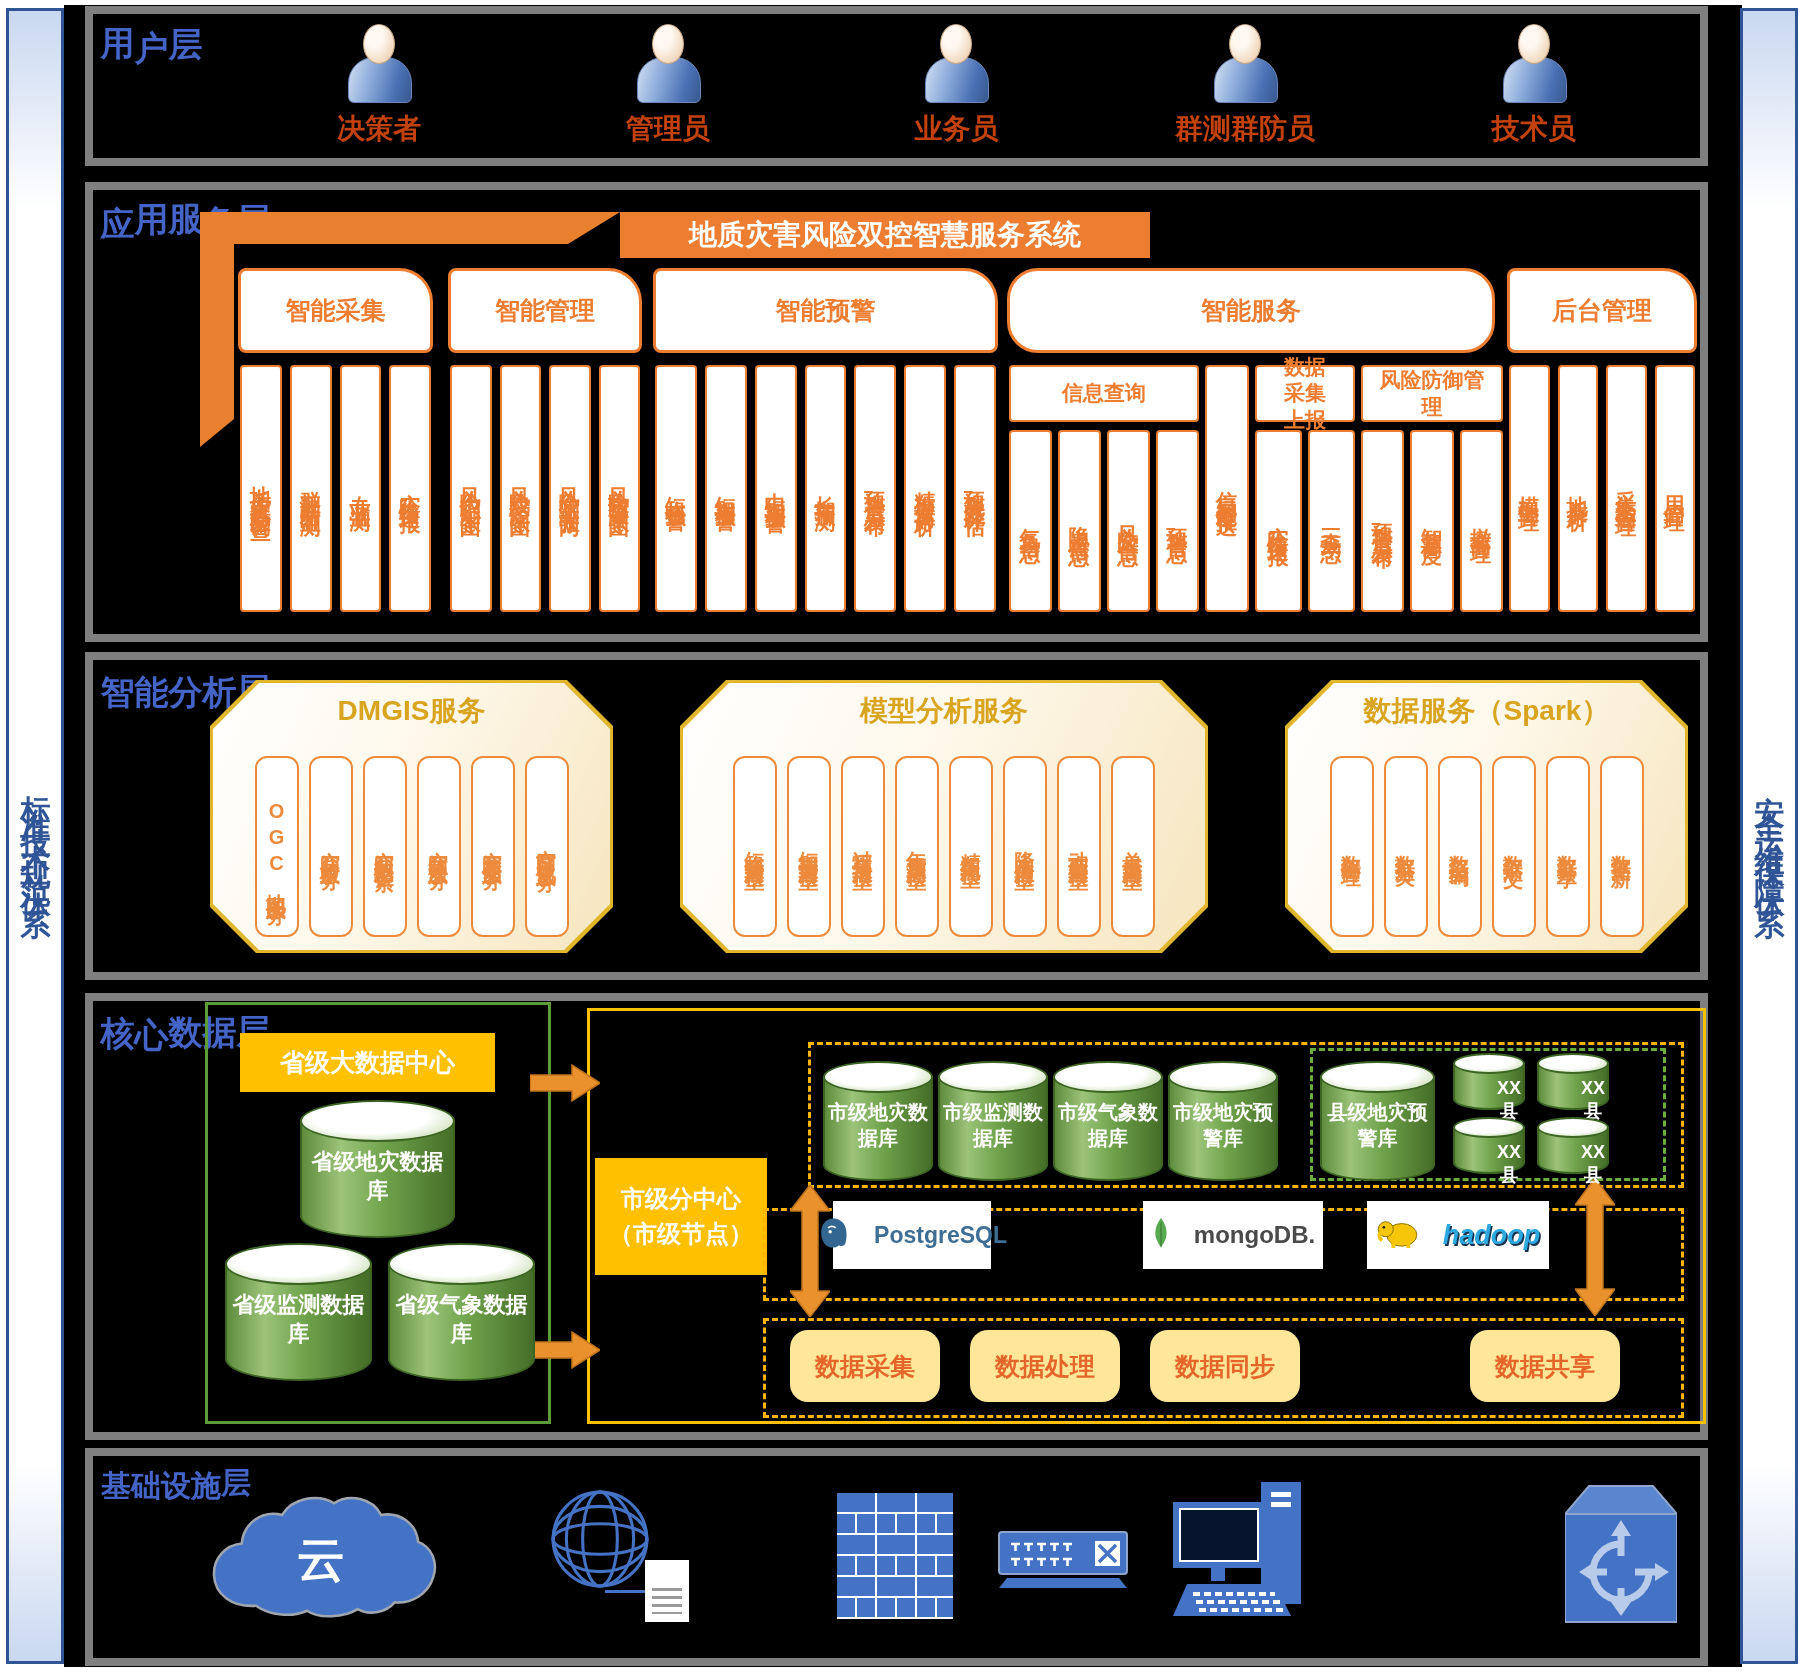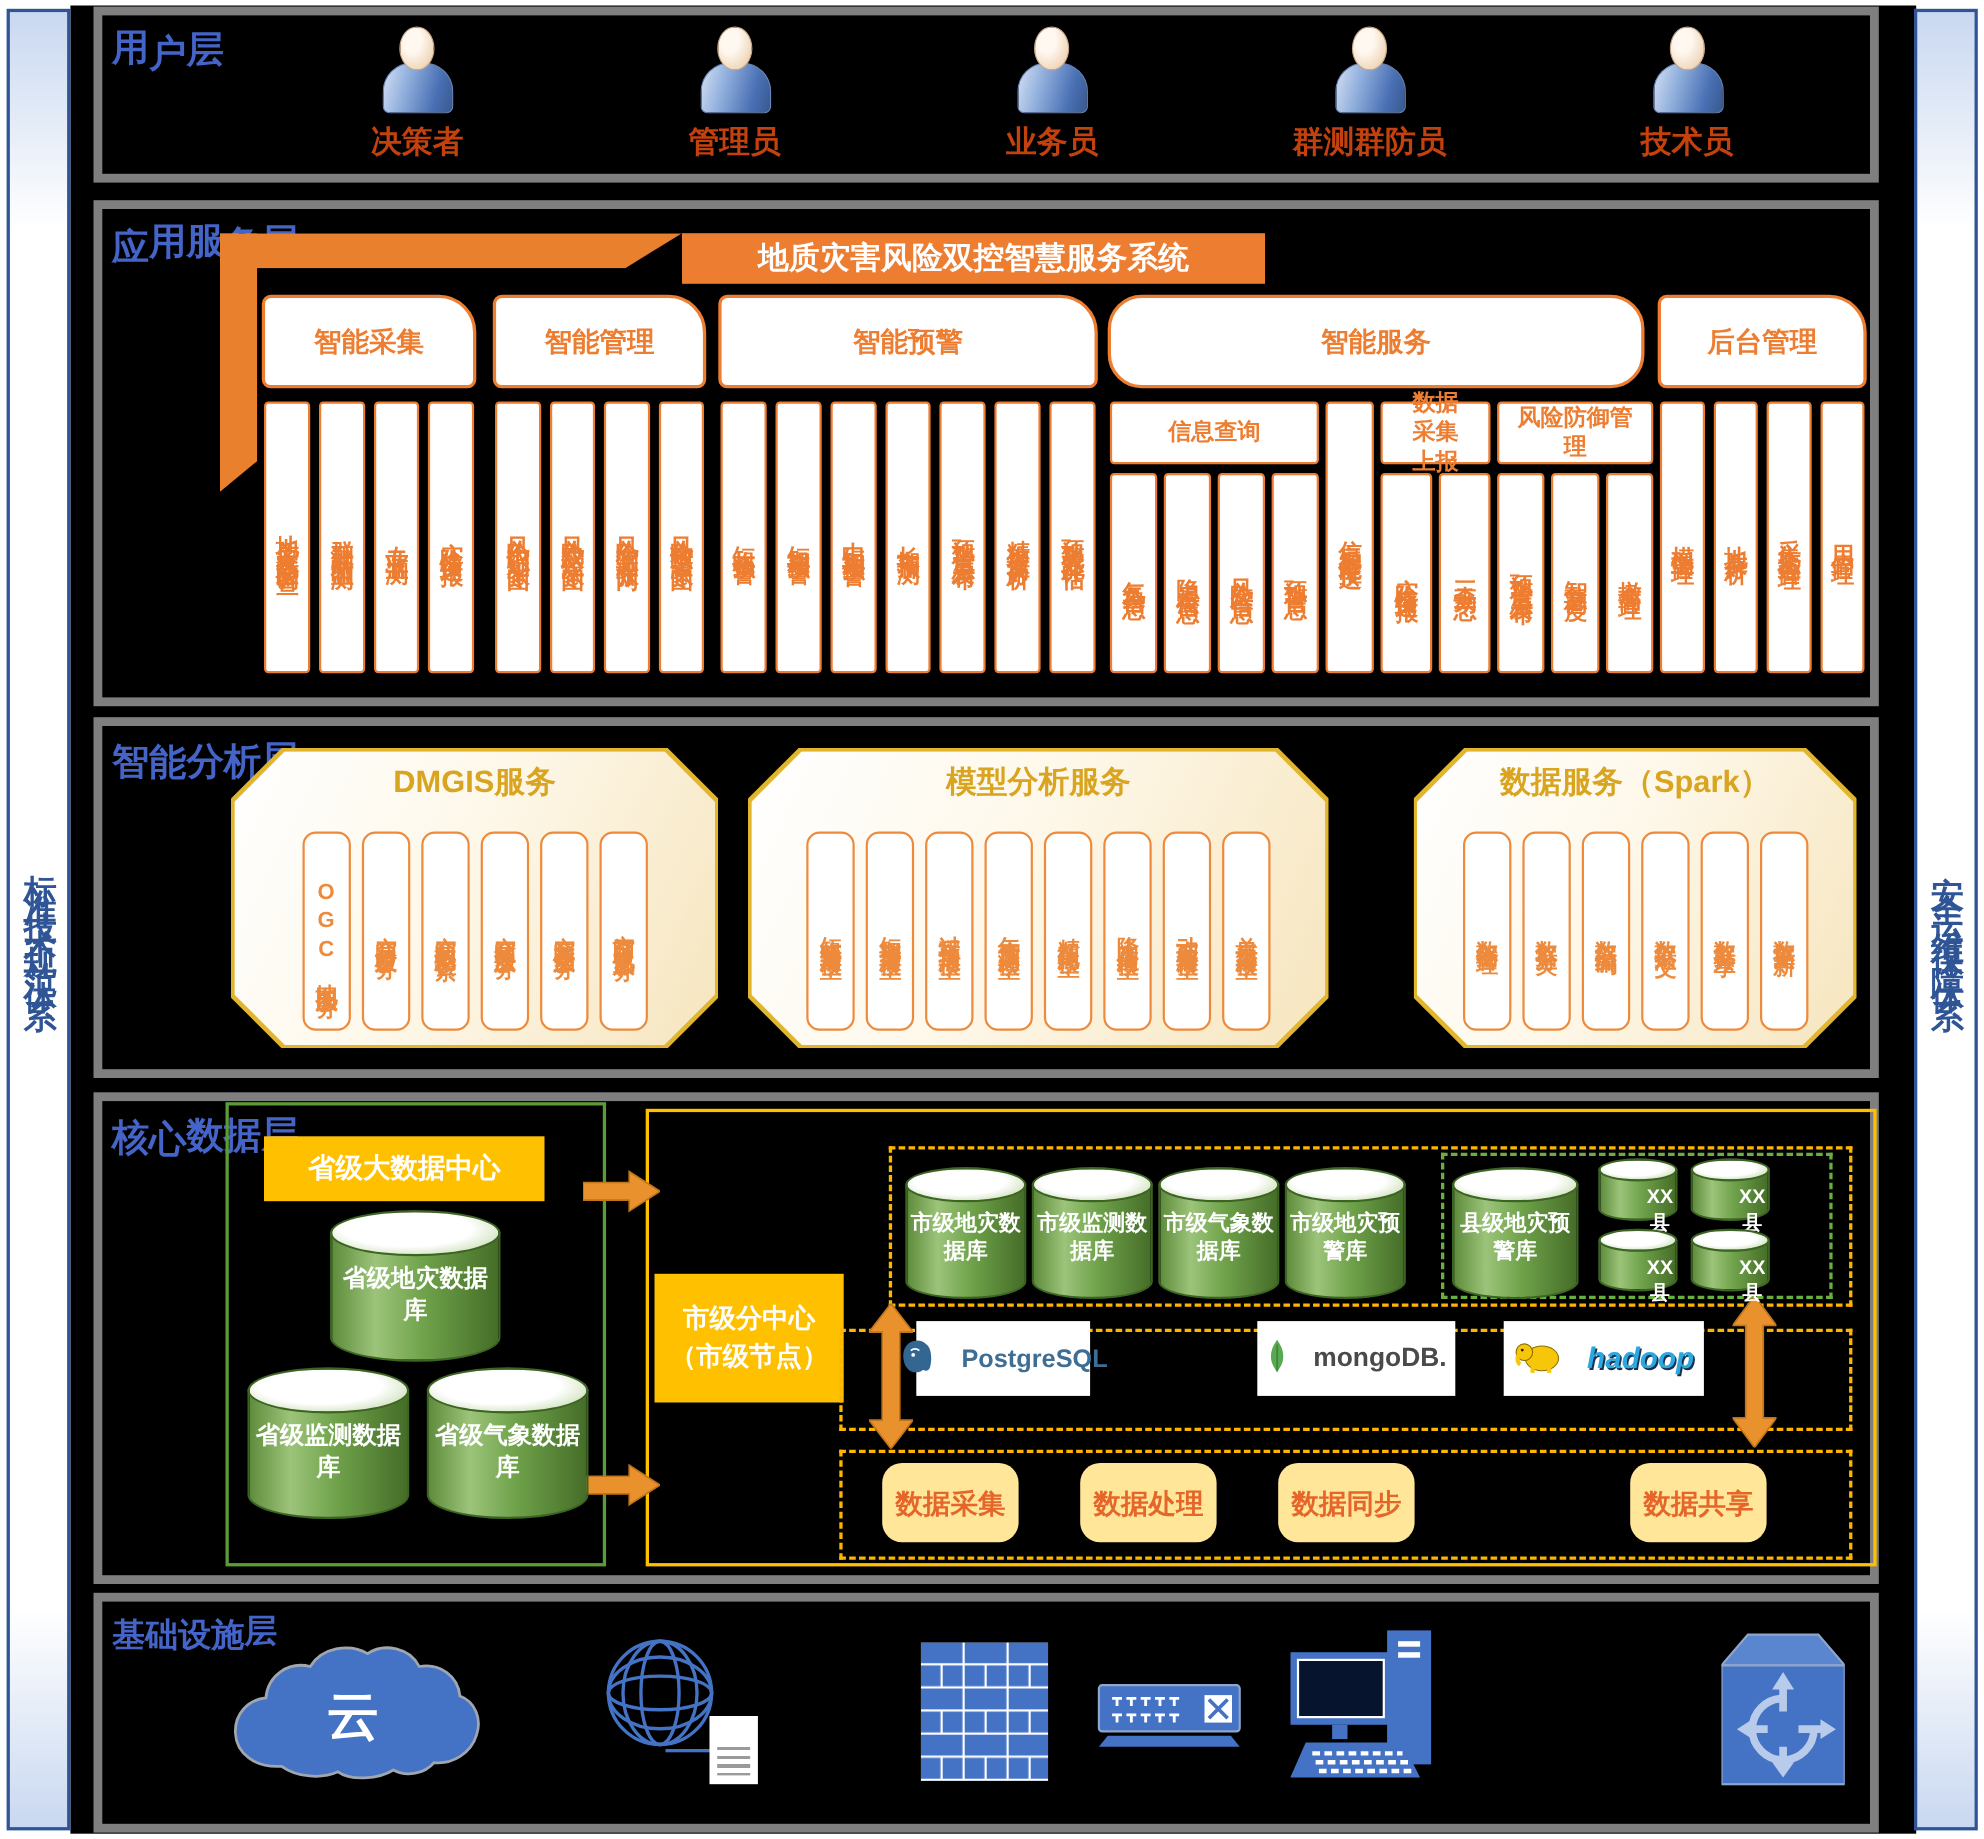--- a/index.html
+++ b/index.html
@@ -71,22 +71,22 @@
   .cyl-top{position:absolute;left:0;right:0;top:0;border-radius:50%;border:2px solid #3C6422;
         background:radial-gradient(ellipse at 45% 40%,#ffffff 50%,#DCE9CE 72%,#A9C78E 100%);box-sizing:border-box;}
   .cyl-label{position:absolute;left:2px;right:2px;text-align:center;color:#fff;font-weight:bold;line-height:1.3;}
   .cyl-lg .cyl-body{top:20px;border-radius:0 0 50% 50%/0 0 22px 22px;}
   .cyl-lg .cyl-top{height:42px;} .cyl-lg .cyl-label{top:48px;font-size:22px;}
   .cyl-md .cyl-body{top:15px;border-radius:0 0 50% 50%/0 0 16px 16px;}
   .cyl-md .cyl-top{height:32px;} .cyl-md .cyl-label{top:38px;font-size:20px;}
   .cyl-sm .cyl-body{top:10px;border-radius:0 0 50% 50%/0 0 11px 11px;}
   .cyl-sm .cyl-top{height:21px;} .cyl-sm .cyl-label{top:24px;font-size:18px;padding-left:40px;}
   .logo{position:absolute;top:208px;height:68px;background:#fff;display:flex;align-items:center;justify-content:center;gap:23px;}
-  .proc{position:absolute;top:337px;height:72px;width:124px;background:#FFE699;border-radius:18px;
-        color:#E4662A;font-weight:bold;font-size:25px;display:flex;align-items:center;justify-content:center;margin-left:12px;}
+  .proc{position:absolute;top:337px;height:72px;width:150px;background:#FFE699;border-radius:18px;
+        color:#E4662A;font-weight:bold;font-size:25px;display:flex;align-items:center;justify-content:center;}
   .arrow{position:absolute;}
   
   .icon{position:absolute;}
   .doc{position:absolute;width:44px;height:62px;background:#fff;}
   .doc:before{content:"";position:absolute;left:7px;right:7px;bottom:8px;height:26px;
         background:repeating-linear-gradient(#9a9a9a 0 3px,transparent 3px 8px);}
   .cloud-text{position:absolute;color:#fff;font-size:48px;font-weight:bold;}
 </style>
 </head>
 <body>
@@ -259,21 +259,21 @@
         <div class="vitem">
           <span>用户管理</span>
         </div>
       </div>
     </div>
 </div>
 
 <div class="section" id="s3">
  <div class="sec-inner" id="s3-inner">
   <div class="vlabel">智能分析层</div>
- <div class="oct" style="left: 125px; width: 403px; padding-left: 40px;">
+ <div class="oct" style="left: 125px; width: 403px;">
         <div class="oct-border octclip"></div>
         <div class="oct-bg octclip"></div>
         <div class="oct-title">DMGIS服务</div>
         <div class="oct-items">
           <div class="oct-item">
             <span>OGC地图服务</span>
           </div>
           <div class="oct-item">
             <span>空间分析服务</span>
           </div>

